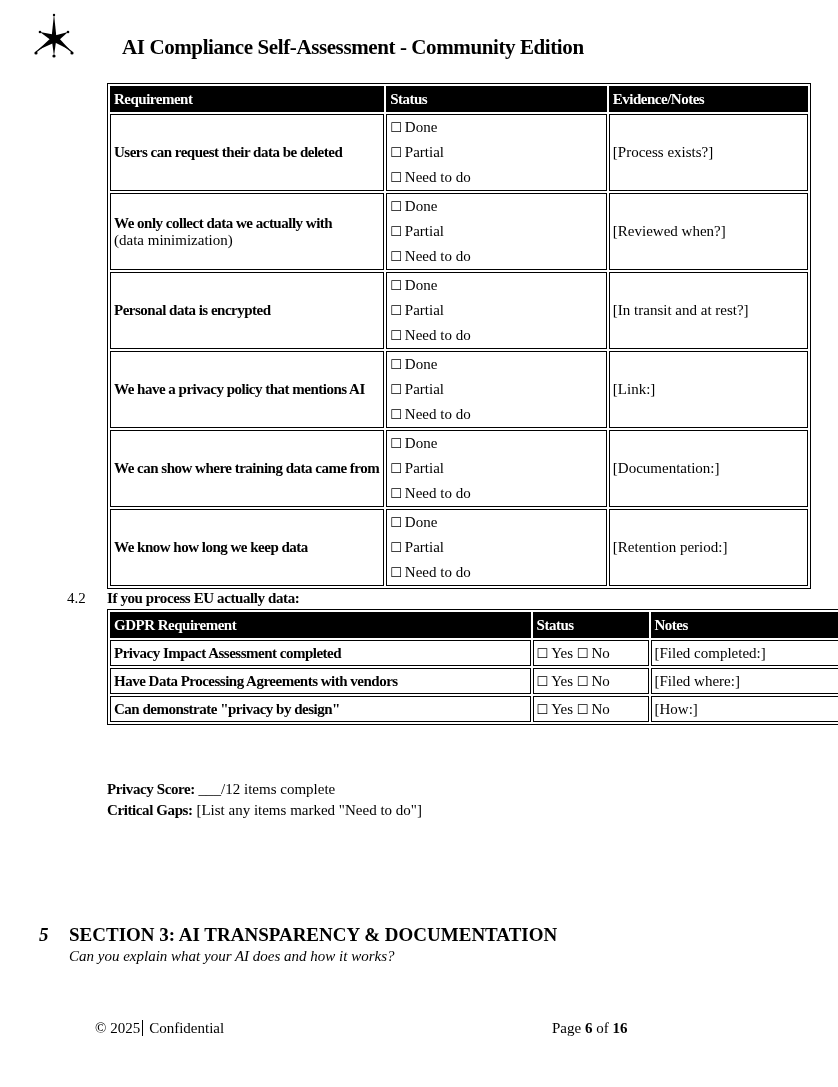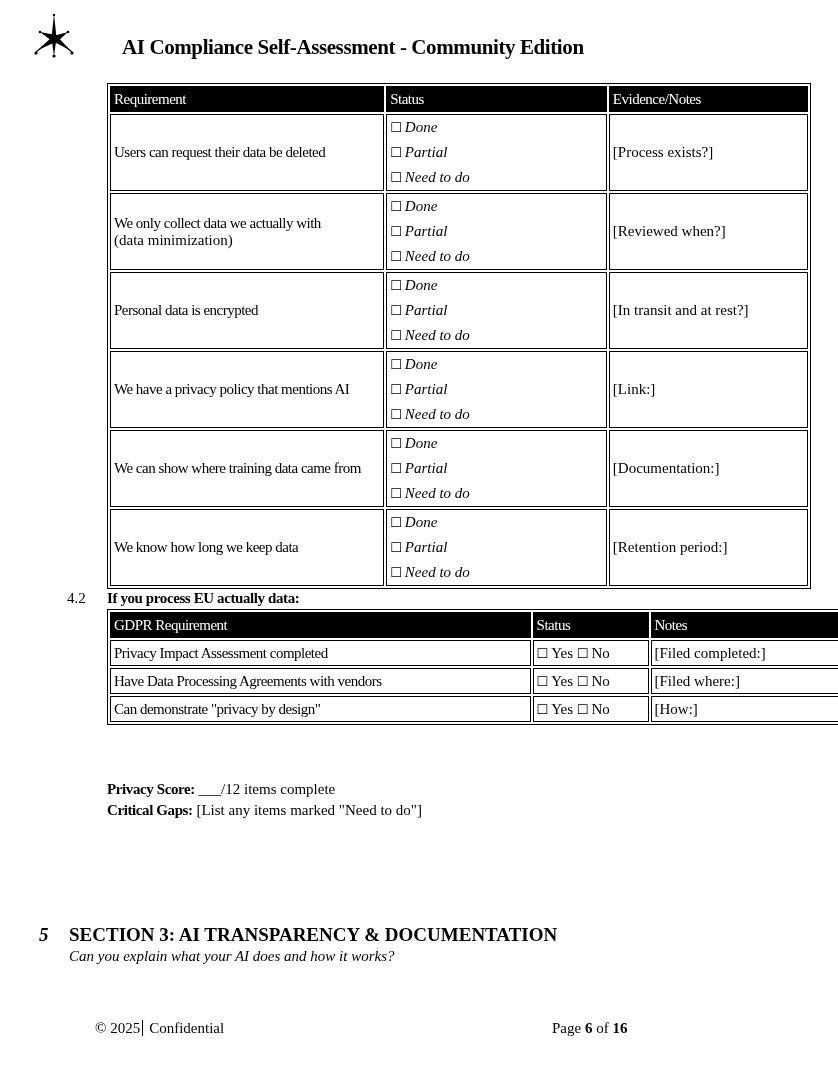--- a/index.html
+++ b/index.html
@@ -21,26 +21,26 @@
     border: 1px solid #000;
     font-size: 15px;
   }
   table.grid td, table.grid th {
     border: 1px solid #000;
     padding: 0 3px;
     vertical-align: middle;
     text-align: left;
   }
   table.grid th {
-    background: #000; color: #fff; font-weight: normal;
+    background: #000; color: #fff; font-weight: bold;
     height: 24px; padding: 0 3px; letter-spacing: -0.5px; font-size: 15px;
   }
-  .req-bold { font-weight: normal; letter-spacing: -0.5px; margin-top: 44px; }
+  .req-bold { font-weight: bold; letter-spacing: -0.5px; margin-top: 44px; }
   .req-normal { font-weight: normal; }
-  .opt { display: block; line-height: 24px; white-space: nowrap; font-style: italic; }
+  .opt { display: block; line-height: 24px; white-space: nowrap; }
   .box { font-family: "DejaVu Sans", sans-serif; font-size: 13px; margin-right: 3px; }
   #t1 { left: 107px; top: 83px; width: 704px; }
   #t1 td { height: 72px; }
   #t1 .c1 { width: 268px; }
   #t1 .c2 { width: 214px; }
   #t1 .c3 { width: 192px; }
   .sub-heading {
     position: absolute; left: 67px; top: 590px; font-size: 15px; white-space: nowrap;
   }
   .sub-heading .num { display: inline-block; width: 40px; }

